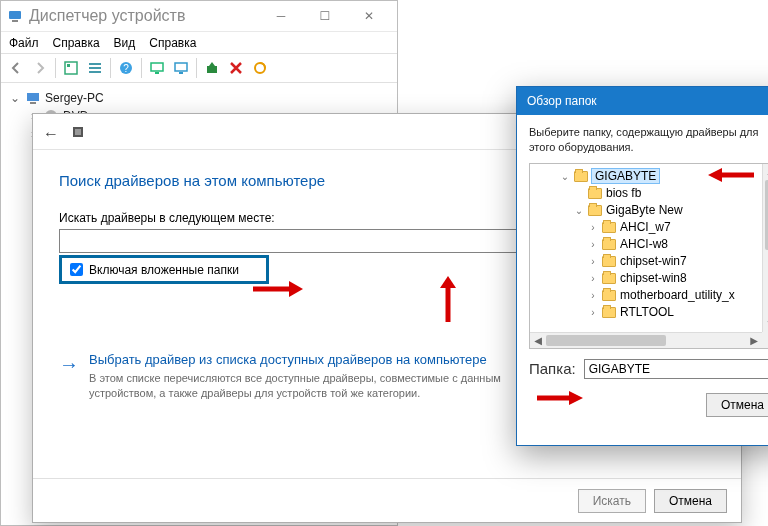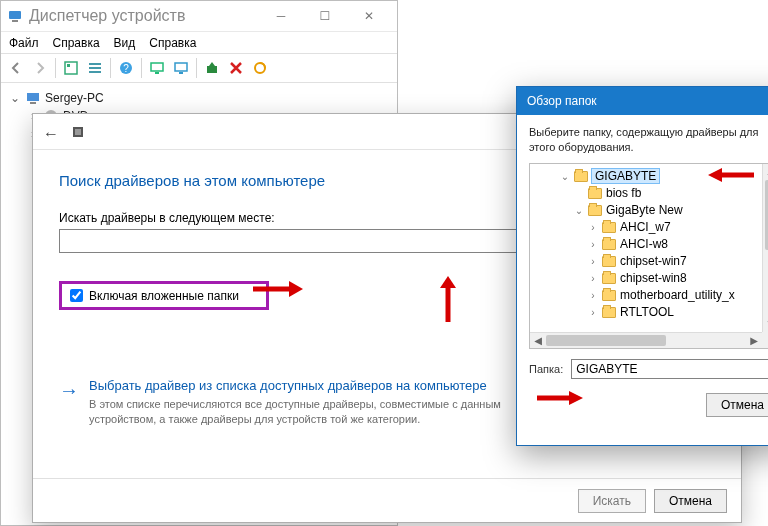--- a/index.html
+++ b/index.html
@@ -36,21 +36,21 @@
   .wiz-head .back { color: #444; font-size: 16px; padding-right: 4px; }
   .wiz-head .chip { width: 14px; height: 14px; }
   .wiz-head .txt { font-size: 12px; color: #222; }
   .wiz-body { padding: 14px 26px 4px 26px; flex: 1; }
   .wiz-h1 { color: #0a5db0; font-size: 15px; margin: 8px 0 22px 0; font-weight: normal; }
   .wiz-label { font-size: 12px; margin-bottom: 4px; }
   .path-row { display: flex; gap: 10px; align-items: center; }
   .combo { flex: 1; height: 24px; border: 1px solid #828282; display: flex; align-items: center; padding: 0 6px; font-size: 12px; position: relative; }
   .combo .chev { position: absolute; right: 4px; top: 3px; width: 16px; height: 16px; border-left: 1px solid #ccc; display:flex; align-items:center; justify-content:center; color:#555; }
   .btn { height: 24px; padding: 0 14px; border: 1px solid #a0a0a0; background: #efefef; font-size: 12px; display:flex; align-items:center; }
-  .check-row { display: flex; align-items: center; margin-top: 28px; border: 3px solid #a21caf; padding: 2px 6px 2px 4px; width: 210px; }
+  .check-row { display: flex; align-items: center; margin-top: 2px; border: 3px solid #0369a1; padding: 2px 6px 2px 4px; width: 210px; }
   .check-row input { margin-right: 6px; }
   .option { display: flex; gap: 10px; margin-top: 68px; cursor: pointer; }
   .option .arrow { color: #1b6fc9; font-size: 20px; line-height: 16px; padding-top: 2px; }
   .option .o-title { color: #0a5db0; font-size: 13px; }
   .option .o-desc { color: #6b6b6b; font-size: 11px; margin-top: 4px; width: 440px; line-height: 1.35; }
   .wiz-foot { height: 44px; border-top: 1px solid #e0e0e0; display: flex; justify-content: flex-end; align-items: center; gap: 8px; padding: 0 14px; }
   .wiz-foot .btn.disabled { background: #f5f5f5; color: #777; border-color:#adadad; }
 
   
   .red-arrow-right { position: absolute; color: #d60000; pointer-events:none; }
@@ -75,21 +75,21 @@
   .fld::before { content: ""; position: absolute; left: 0; top: -3px; width: 6px; height: 3px; background: #ffd46b; border: 1px solid #d8a93e; border-bottom: none; border-radius: 1px 1px 0 0; }
   .bff-row.sel .name { background: #cde8ff; outline: 1px solid #7abdf5; padding: 0 3px; }
   .bff-scroll-v { position: absolute; right: 0; top: 0; bottom: 16px; width: 16px; background: #f0f0f0; border-left: 1px solid #dcdcdc; }
   .bff-scroll-v .thumb { position: absolute; left: 2px; right: 2px; top: 16px; height: 70px; background: #c8c8c8; border-radius: 2px; }
   .bff-scroll-v .ar { position: absolute; left: 0; right: 0; height: 16px; display:flex; align-items:center; justify-content:center; color:#666; font-size:10px; }
   .bff-scroll-h { position: absolute; left:0; right:16px; bottom:0; height:16px; background:#f0f0f0; border-top:1px solid #dcdcdc; }
   .bff-scroll-h .ar { position:absolute; top:0; bottom:0; width:16px; display:flex; align-items:center; justify-content:center; color:#666; font-size:10px;}
   .bff-scroll-h .thumb { position:absolute; top:2px; bottom:2px; left:16px; width:120px; background:#c8c8c8; border-radius:2px;}
   .bff-corner { position:absolute; right:0; bottom:0; width:16px; height:16px; background:#f0f0f0; }
   .bff-folder-row { display: flex; align-items: center; gap: 8px; padding: 10px 12px 4px 12px; }
-  .bff-folder-row .lbl { font-size: 11px; color:#333; }
+  .bff-folder-row .lbl { font-size: 15px; color:#333; }
   .bff-folder-row .inp { flex: 1; height: 20px; border: 1px solid #828282; font-size: 12px; padding: 0 4px; }
   .bff-btns { display: flex; justify-content: flex-end; gap: 8px; padding: 10px 12px; }
   .bff-btns .btn { min-width: 72px; justify-content:center; }
   .bff-btns .btn.primary { border: 2px solid #0a64a4; background:#e5f1fb; }
 
   svg { display: block; }
 </style>
 </head>
 <body>
 

